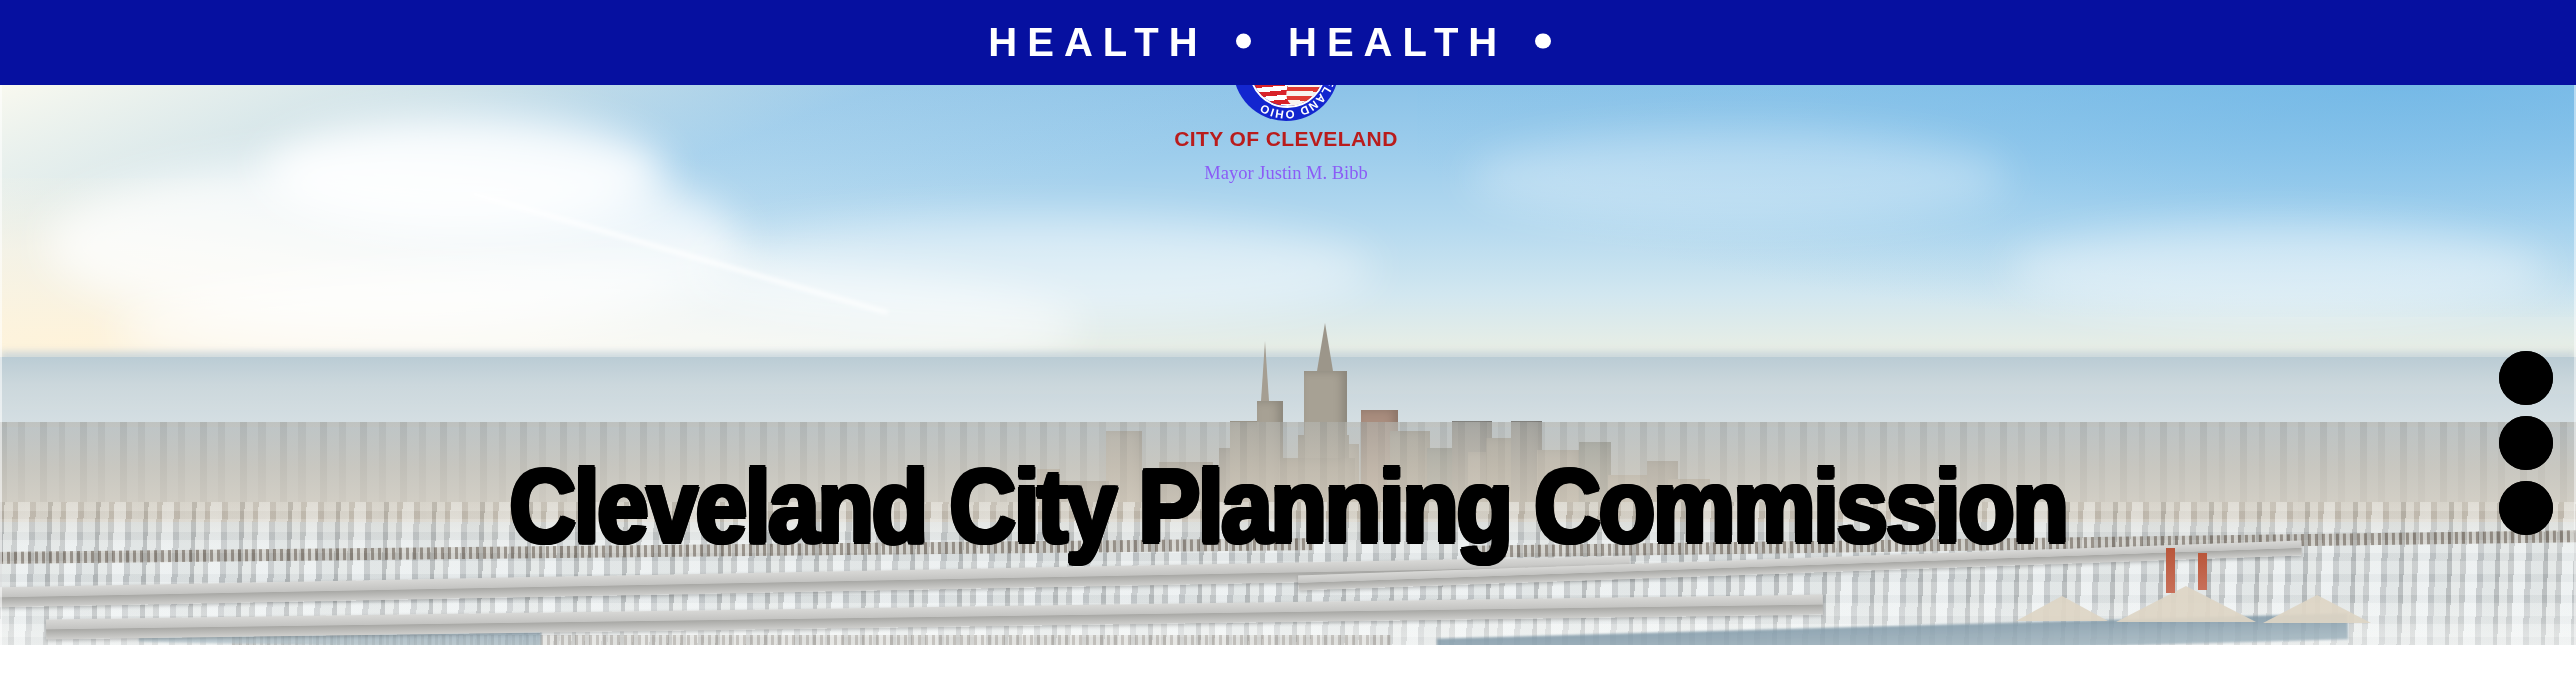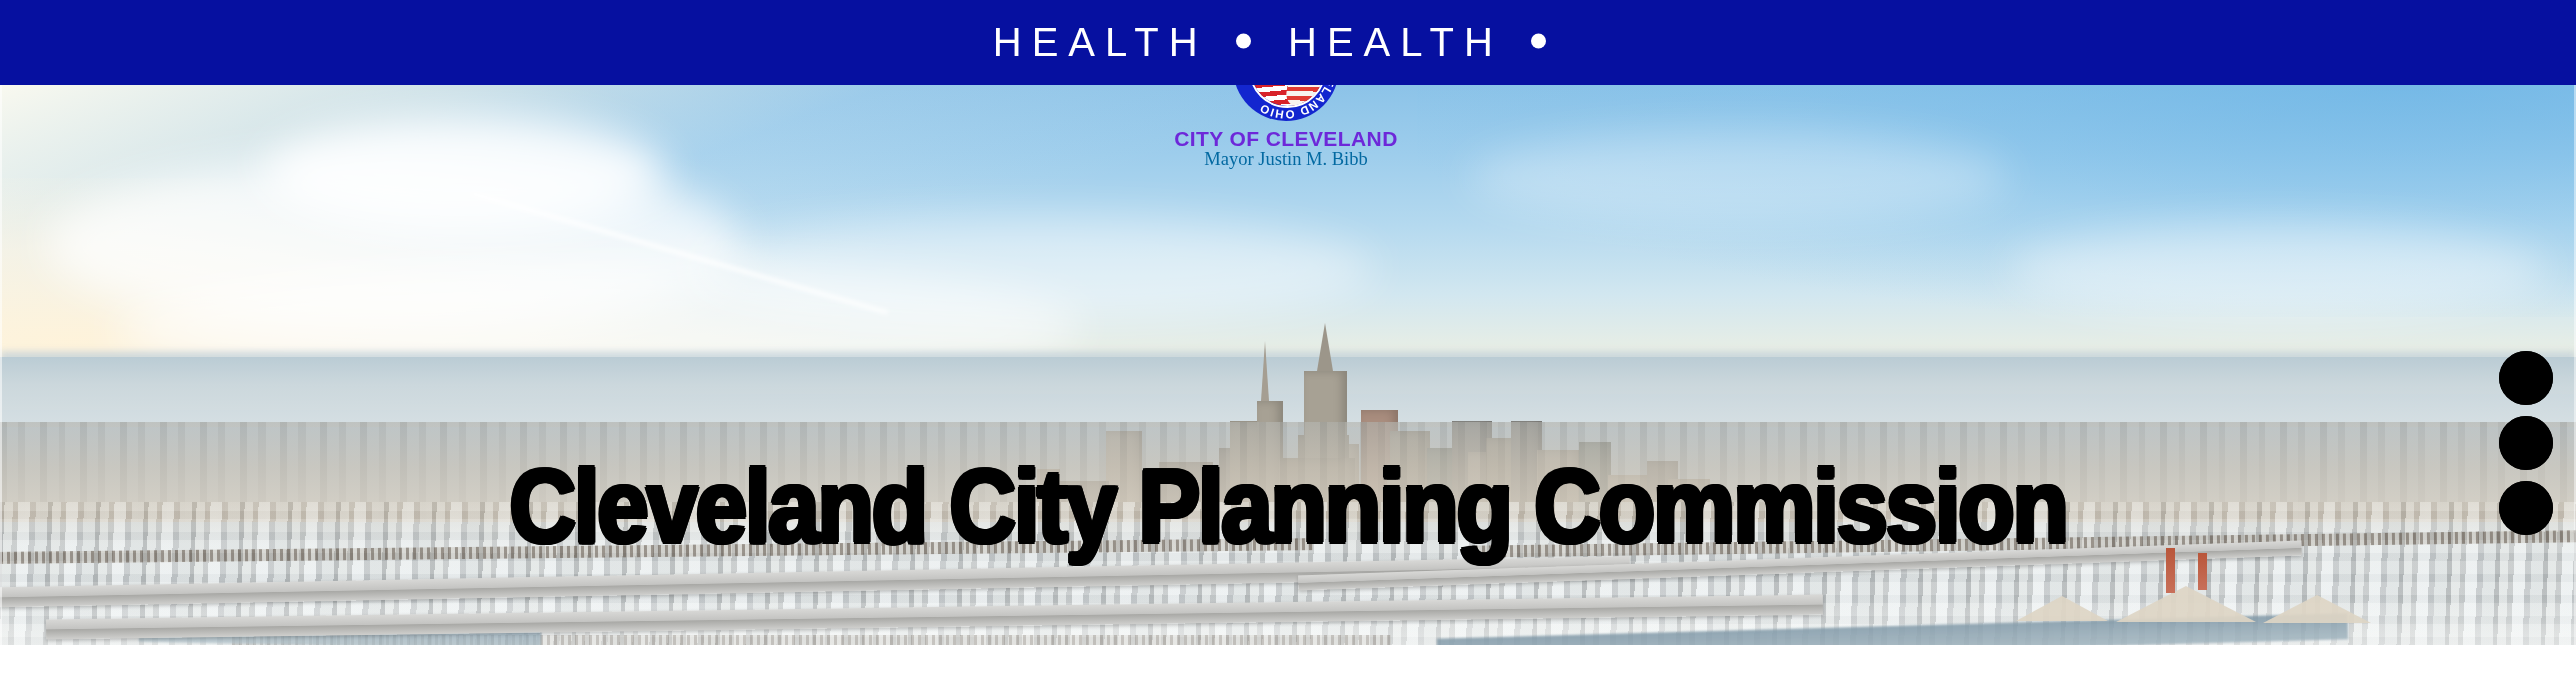--- a/index.html
+++ b/index.html
@@ -36,21 +36,21 @@
   .banner-inner {
     display: flex;
     align-items: center;
     justify-content: center;
     gap: 0;
     transform: translateY(-1.5px);
   }
   .banner-word {
     color: #ffffff;
     font-family: "Liberation Sans", sans-serif;
-    font-weight: 400;
+    font-weight: 700;
     font-size: 40px;
     letter-spacing: 10px;
     line-height: 1;
     white-space: nowrap;
   }
   .banner-dot {
     display: inline-block;
     width: 15.4px;
     height: 15.4px;
     border-radius: 50%;
@@ -325,31 +325,31 @@
     width: 43px; height: 48px;
     background:
       repeating-linear-gradient(to bottom,
         #e03a33 0px, #e03a33 4.6px,
         #f7f3ef 4.6px, #f7f3ef 9.3px);
     border-radius: 30% 20% 40% 30%;
     transform: rotate(8deg) skewY(-7deg);
   }
   .org-name {
     margin-top: 6.2px;
-    color: #6d28d9;
+    color: #b91c1c;
     font-family: "Liberation Sans", sans-serif;
     font-weight: 700;
     font-size: 21px;
     letter-spacing: 0.4px;
     line-height: 1.05;
     white-space: nowrap;
   }
   .mayor-name {
-    margin-top: 0;
-    color: #0369a1;
+    margin-top: 14px;
+    color: #8b5cf6;
     font-family: "Liberation Serif", serif;
     font-size: 18.5px;
     line-height: 1.05;
     white-space: nowrap;
   }
 
   
   .main-title {
     position: absolute;
     left: 0;

